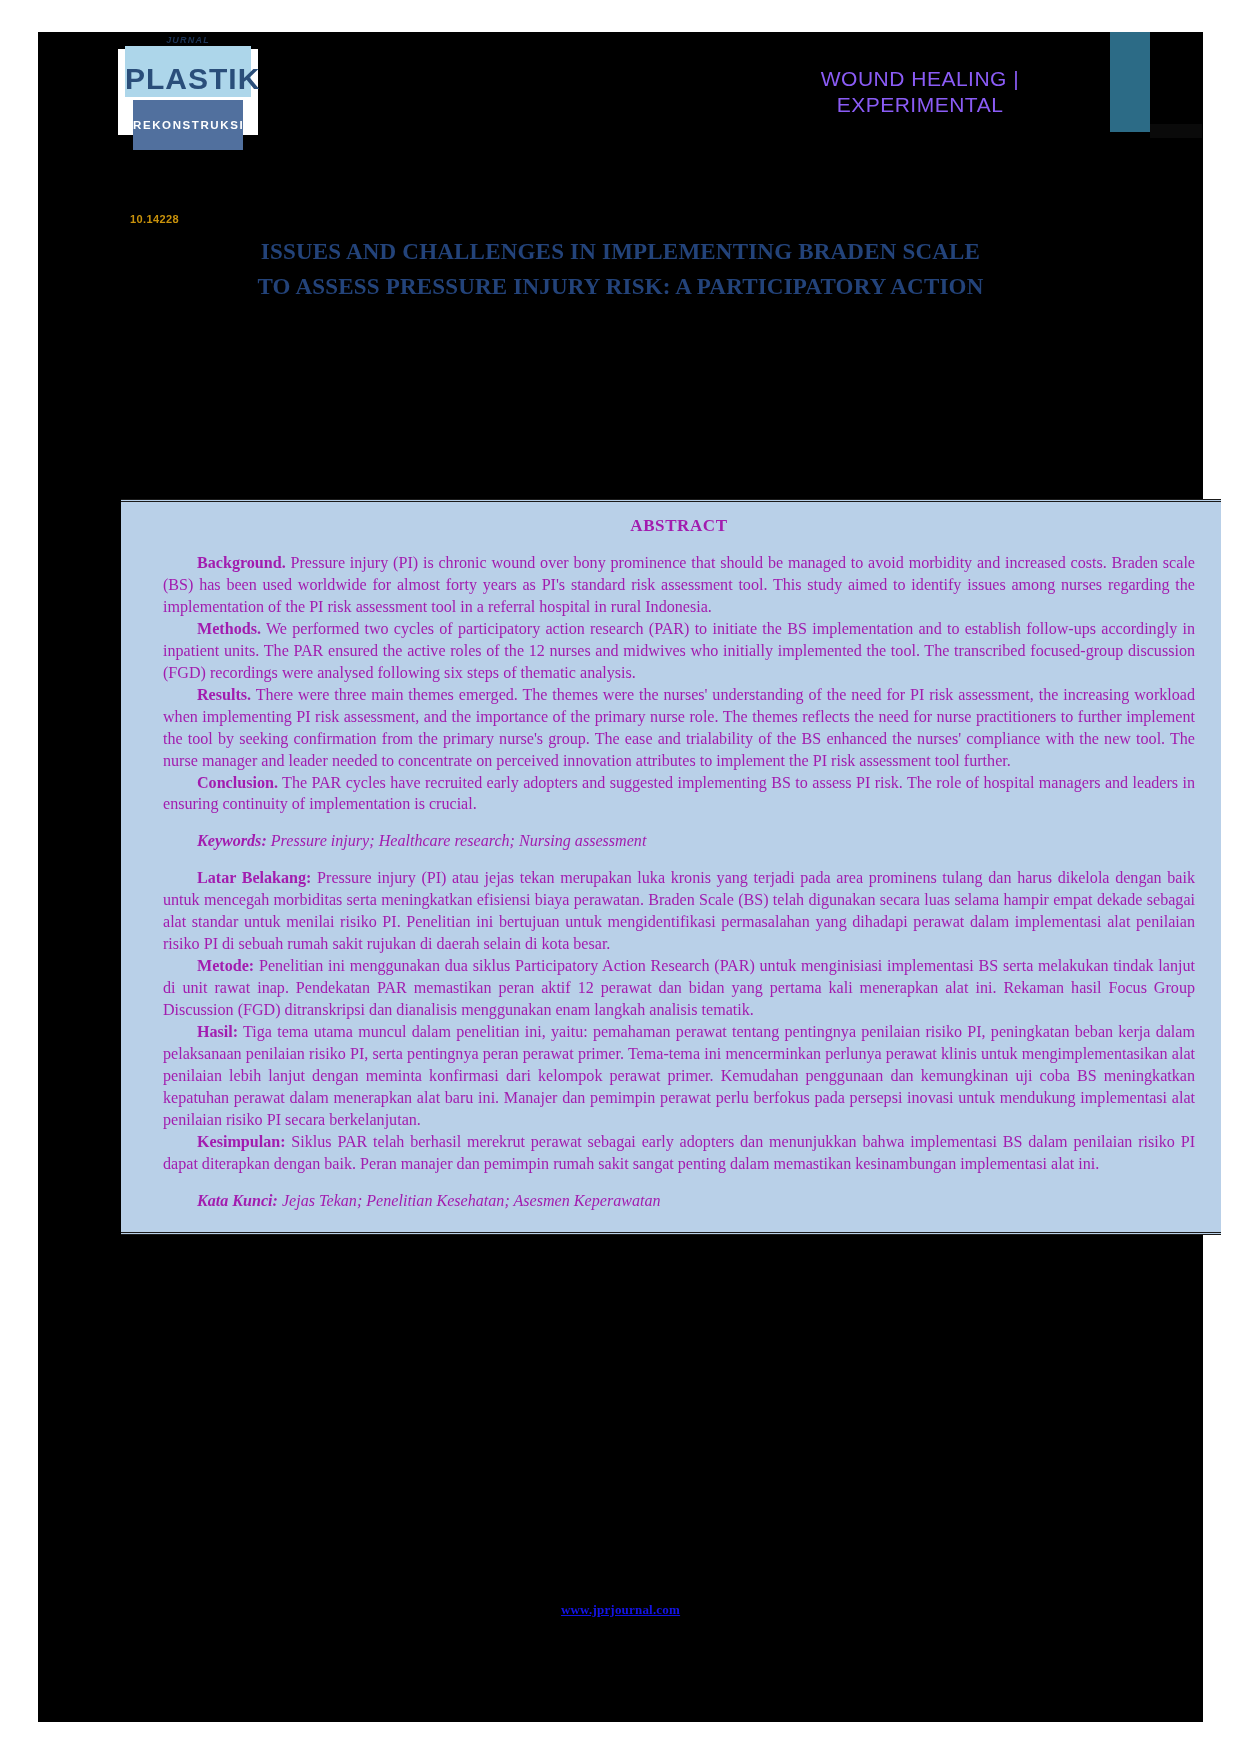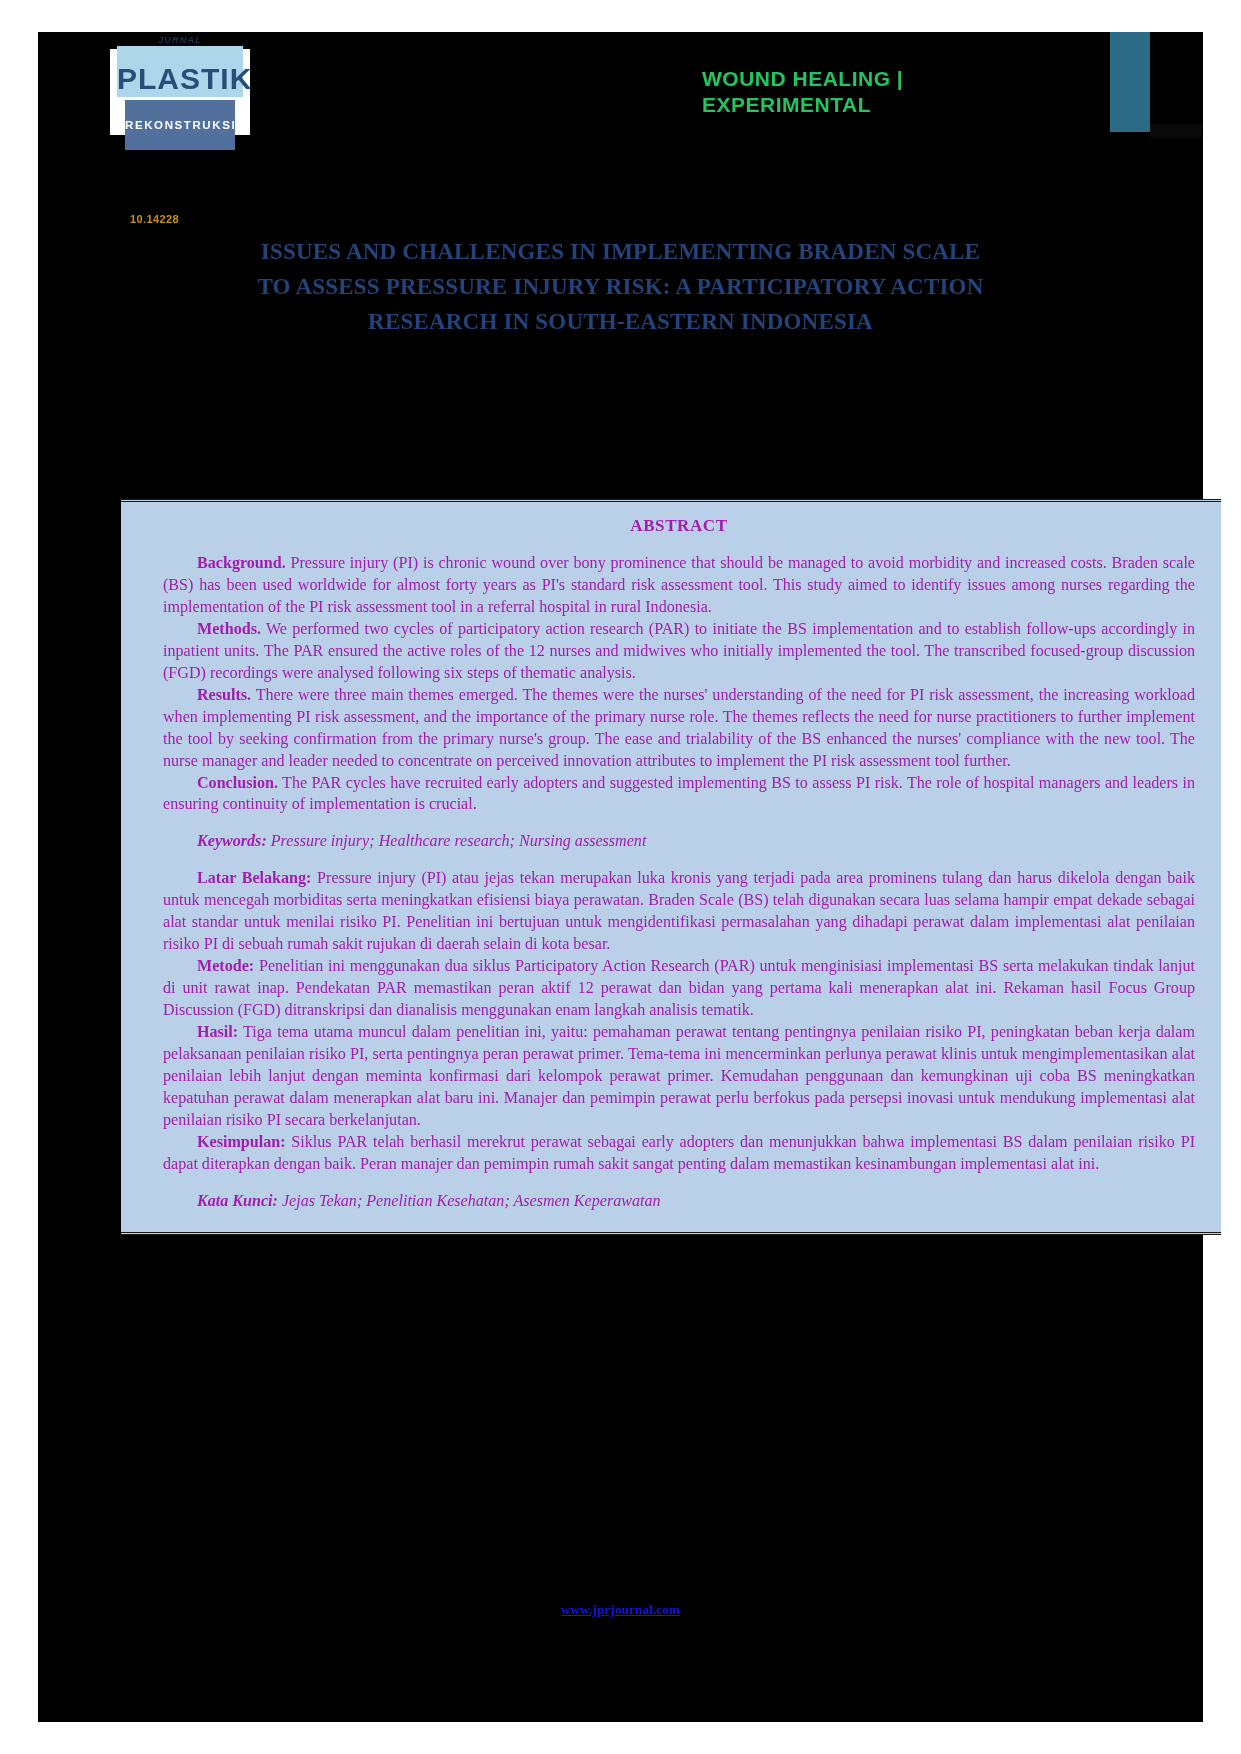--- a/index.html
+++ b/index.html
@@ -39,21 +39,21 @@
     left: 1112px;
     top: 92px;
     width: 52px;
     height: 14px;
     background: #0a0a0a;
   }
 
   
   .masthead {
     position: absolute;
-    left: 4px;
+    left: 12px;
     top: 0;
     width: 100%;
     height: 150px;
   }
   .logo-box {
     position: absolute;
     left: 68px;
     top: 17px;
     width: 140px;
     height: 86px;
@@ -97,27 +97,27 @@
     letter-spacing: 1.6px;
     padding: 19px 0;
     margin-top: 3px;
   }
 
   .masthead-heading {
     position: absolute;
     left: 660px;
     top: 34px;
     width: 420px;
-    text-align: left;
+    text-align: center;
     font-family: "Liberation Sans", sans-serif;
     font-size: 21px;
-    font-weight: bold;
+    font-weight: normal;
     line-height: 1.25;
     letter-spacing: 0.5px;
-    color: #22c55e;
+    color: #8b5cf6;
     text-transform: uppercase;
     text-shadow: 1px 1px 0 rgba(0,0,0,0.45);
   }
   .masthead-heading .line2 { display: block; }
 
   
   .doi-badge {
     position: absolute;
     left: 92px;
     top: 143px;
@@ -224,21 +224,20 @@
       <span>WOUND HEALING |</span>
       <span class="line2">EXPERIMENTAL</span>
     </div>
   </div>
 
   <div class="doi-badge">10.14228</div>
 
   <h1 class="article-title">
     <span class="tl">ISSUES AND CHALLENGES IN IMPLEMENTING BRADEN SCALE</span>
     <span class="tl">TO ASSESS PRESSURE INJURY RISK: A PARTICIPATORY ACTION</span>
-    <span class="tl">RESEARCH IN SOUTH-EASTERN INDONESIA</span>
   </h1>
 
   <div class="abstract-box">
 
     <div class="abstract-title">ABSTRACT</div>
 
     <p><span class="lead">Background.</span><span> Pressure injury (PI) is chronic wound over bony prominence that should be managed to avoid morbidity and increased costs. Braden scale (BS) has been used worldwide for almost forty years as PI's standard risk assessment tool. This study aimed to identify issues among nurses regarding the implementation of the PI risk assessment tool in a referral hospital in rural Indonesia.</span></p>
 
     <p><span class="lead">Methods.</span><span> We performed two cycles of participatory action research (PAR) to initiate the BS implementation and to establish follow-ups accordingly in inpatient units. The PAR ensured the active roles of the 12 nurses and midwives who initially implemented the tool. The transcribed focused-group discussion (FGD) recordings were analysed following six steps of thematic analysis.</span></p>
 

